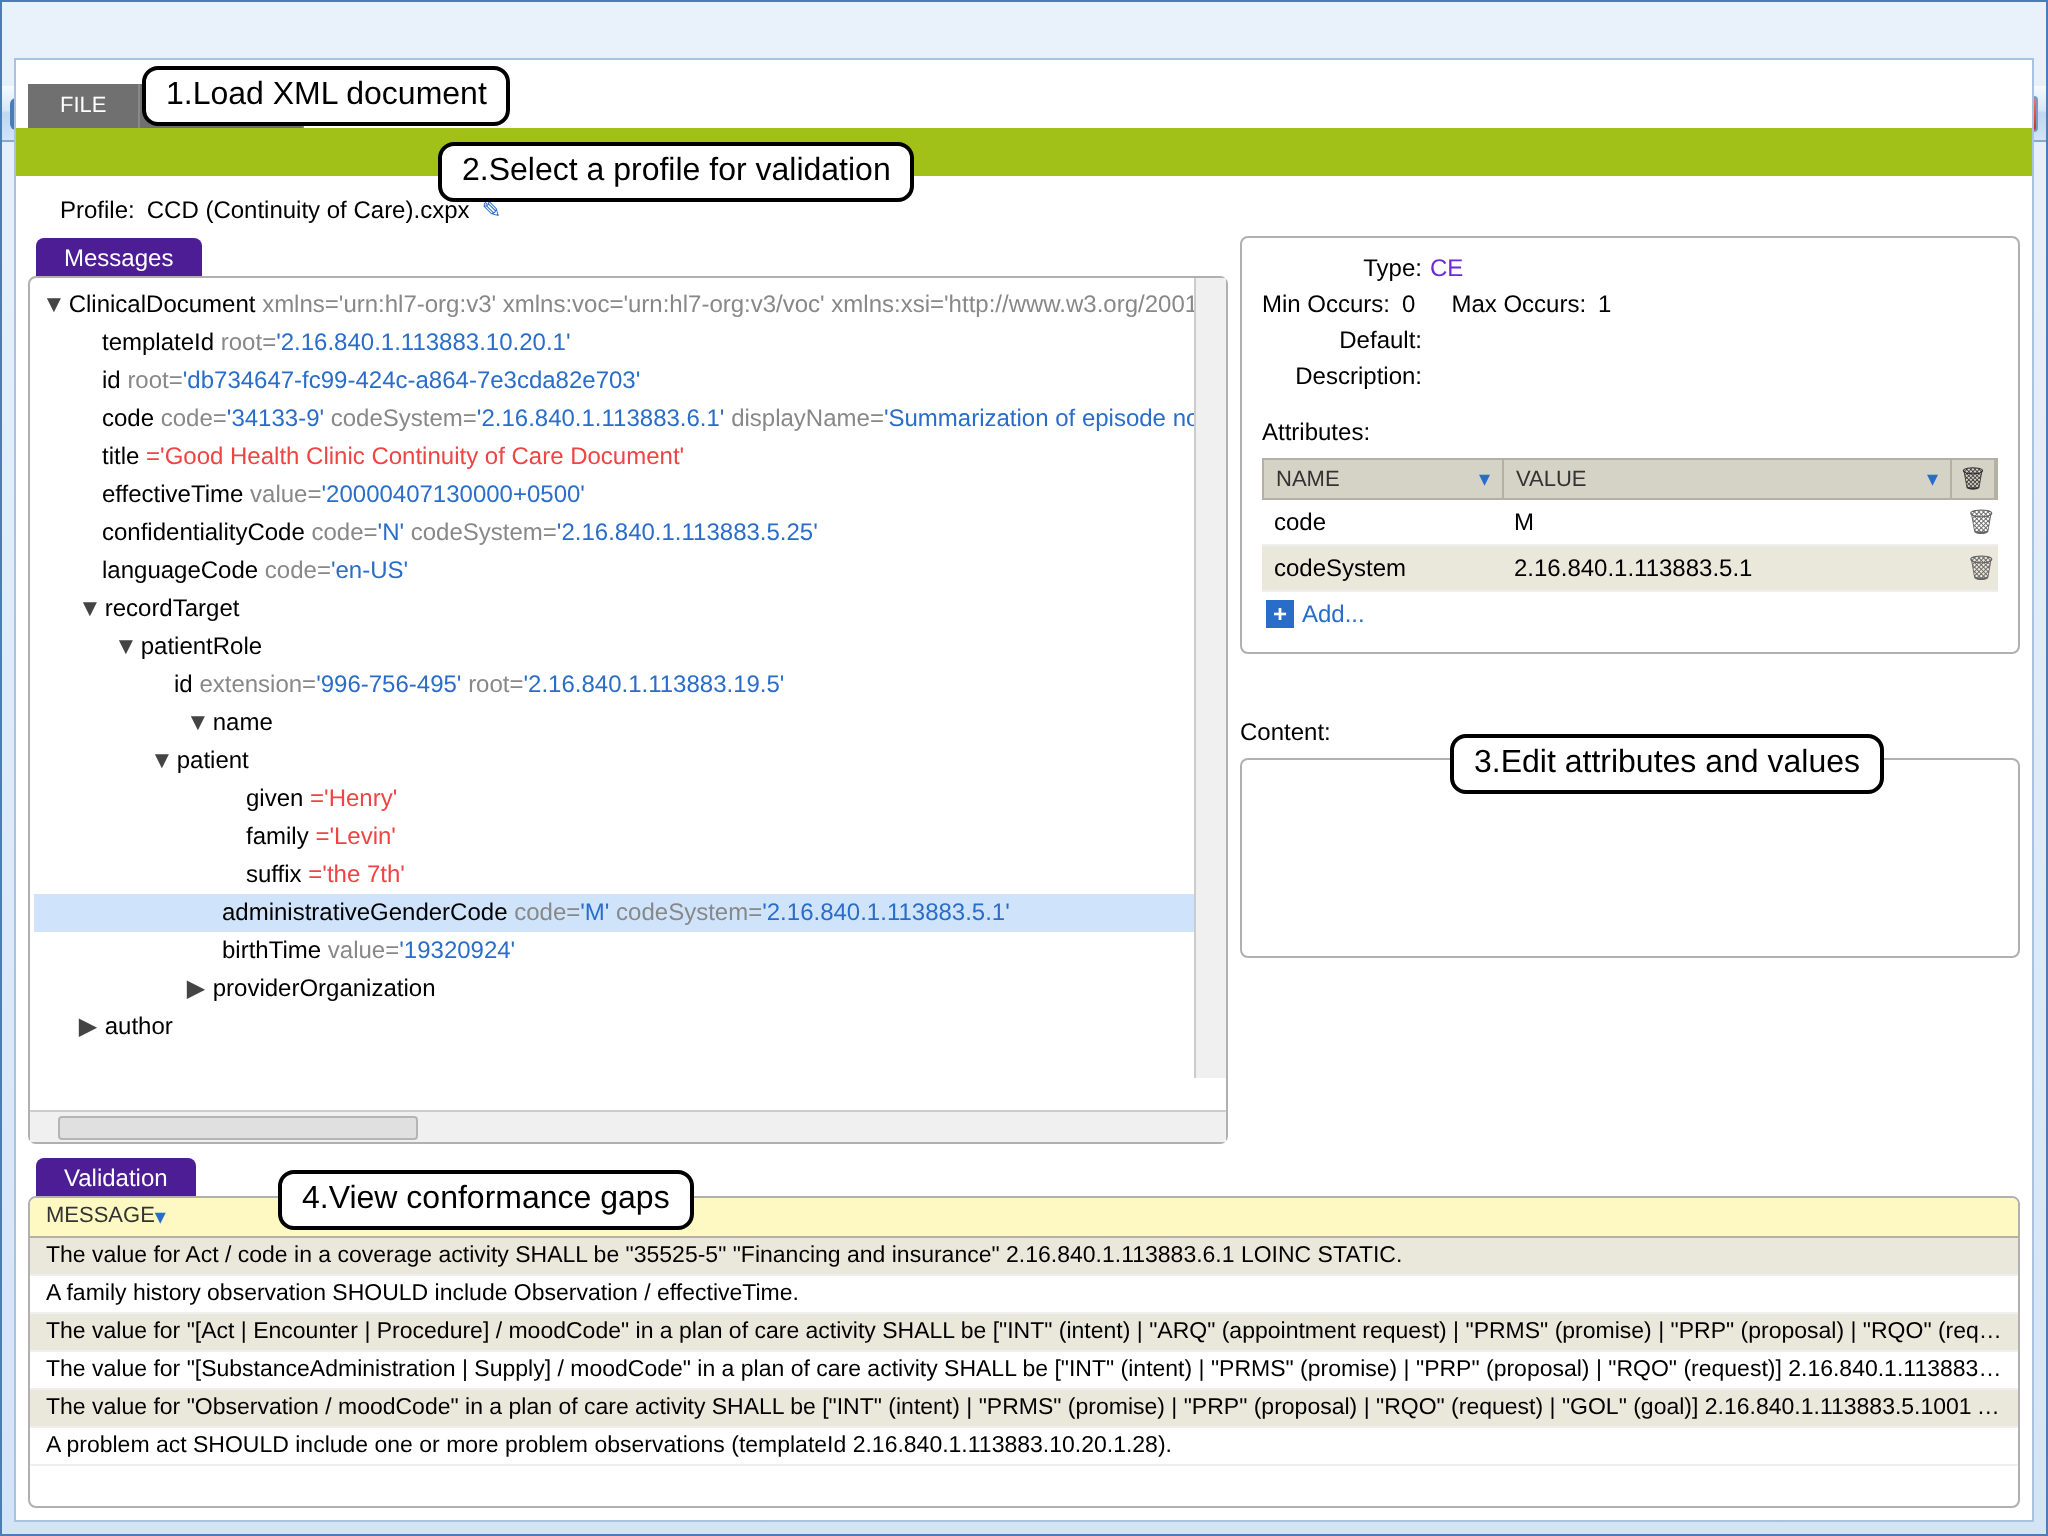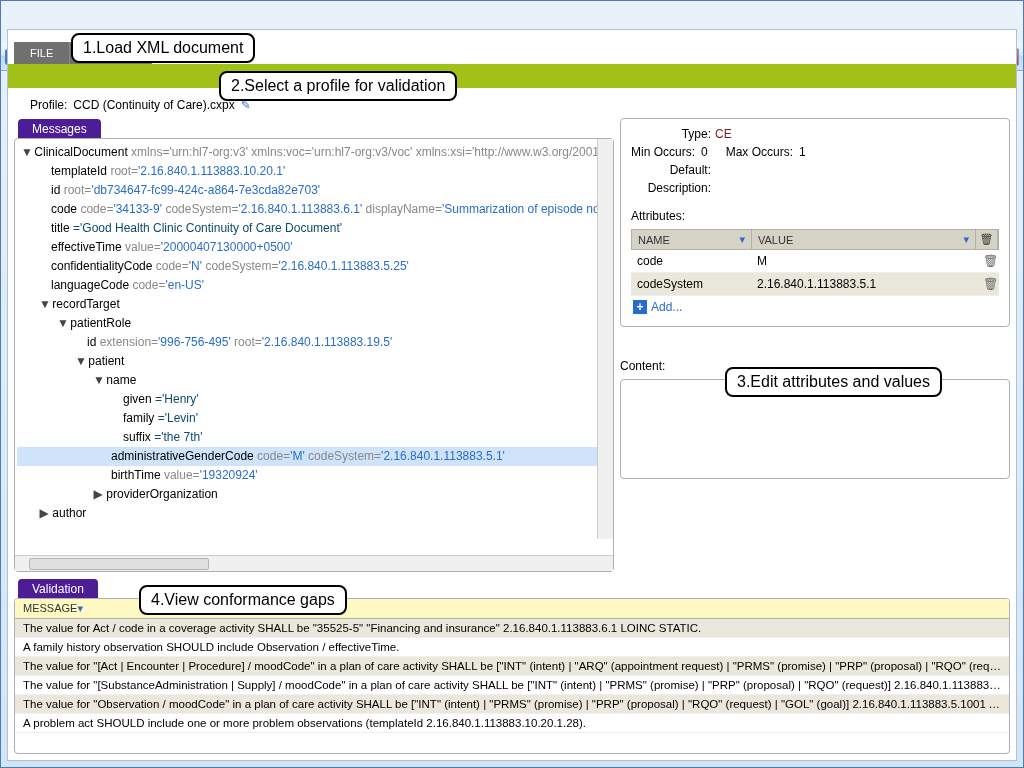--- a/index.html
+++ b/index.html
@@ -145,21 +145,21 @@
 .tri {
   display: inline-block;
   width: 10px;
   text-align: center;
   color: #444;
   cursor: pointer;
 }
 .elem-name { color: #000; }
 .attr-name { color: #888; }
 .attr-val { color: #2a6dc9; }
-.text-val { color: #0c4a6e; }
+.text-val { color: #ef4444; }
 .hscroll {
   height: 16px;
   background: #f0f0f0;
   border-top: 1px solid #ccc;
   display: flex;
   align-items: center;
 }
 .hscroll .thumb {
   height: 12px; width: 180px;
   background: #e0e0e0;
@@ -177,21 +177,21 @@
   padding: 8px 10px;
   font-size: 12px;
 }
 .detail-grid {
   display: grid;
   grid-template-columns: 80px 1fr;
   row-gap: 4px;
   column-gap: 4px;
 }
 .detail-grid .k { text-align: right; color: #000; }
-.detail-grid .v { color: #7f1d1d; }
+.detail-grid .v { color: #6d28d9; }
 .attr-table {
   margin-top: 6px;
   width: 100%;
 }
 .attr-header {
   display: flex;
   background: #d5d2c6;
   border: 1px solid #b3b0a4;
 }
 .attr-header .col {
@@ -332,22 +332,22 @@
             <div class="tree-row" style="padding-left:34px;"><span class="elem-name">templateId</span> <span class="attr-name">root=</span><span class="attr-val">'2.16.840.1.113883.10.20.1'</span></div>
             <div class="tree-row" style="padding-left:34px;"><span class="elem-name">id</span> <span class="attr-name">root=</span><span class="attr-val">'db734647-fc99-424c-a864-7e3cda82e703'</span></div>
             <div class="tree-row" style="padding-left:34px;"><span class="elem-name">code</span> <span class="attr-name">code=</span><span class="attr-val">'34133-9'</span>  <span class="attr-name">codeSystem=</span><span class="attr-val">'2.16.840.1.113883.6.1'</span>  <span class="attr-name">displayName=</span><span class="attr-val">'Summarization of episode note'</span></div>
             <div class="tree-row" style="padding-left:34px;"><span class="elem-name">title</span> <span class="text-val">='Good Health Clinic Continuity of Care Document'</span></div>
             <div class="tree-row" style="padding-left:34px;"><span class="elem-name">effectiveTime</span> <span class="attr-name">value=</span><span class="attr-val">'20000407130000+0500'</span></div>
             <div class="tree-row" style="padding-left:34px;"><span class="elem-name">confidentialityCode</span> <span class="attr-name">code=</span><span class="attr-val">'N'</span>  <span class="attr-name">codeSystem=</span><span class="attr-val">'2.16.840.1.113883.5.25'</span></div>
             <div class="tree-row" style="padding-left:34px;"><span class="elem-name">languageCode</span> <span class="attr-name">code=</span><span class="attr-val">'en-US'</span></div>
             <div class="tree-row" style="padding-left:22px;"><span class="tri">▼</span> <span class="elem-name">recordTarget</span></div>
             <div class="tree-row" style="padding-left:40px;"><span class="tri">▼</span> <span class="elem-name">patientRole</span></div>
             <div class="tree-row" style="padding-left:70px;"><span class="elem-name">id</span> <span class="attr-name">extension=</span><span class="attr-val">'996-756-495'</span>  <span class="attr-name">root=</span><span class="attr-val">'2.16.840.1.113883.19.5'</span></div>
+            <div class="tree-row" style="padding-left:76px;"><span class="tri">▼</span> <span class="elem-name">name</span></div>
             <div class="tree-row" style="padding-left:58px;"><span class="tri">▼</span> <span class="elem-name">patient</span></div>
-            <div class="tree-row" style="padding-left:76px;"><span class="tri">▼</span> <span class="elem-name">name</span></div>
             <div class="tree-row" style="padding-left:106px;"><span class="elem-name">given</span> <span class="text-val">='Henry'</span></div>
             <div class="tree-row" style="padding-left:106px;"><span class="elem-name">family</span> <span class="text-val">='Levin'</span></div>
             <div class="tree-row" style="padding-left:106px;"><span class="elem-name">suffix</span> <span class="text-val">='the 7th'</span></div>
             <div class="tree-row selected" style="padding-left:94px;"><span class="elem-name">administrativeGenderCode</span> <span class="attr-name">code=</span><span class="attr-val">'M'</span>  <span class="attr-name">codeSystem=</span><span class="attr-val">'2.16.840.1.113883.5.1'</span></div>
             <div class="tree-row" style="padding-left:94px;"><span class="elem-name">birthTime</span> <span class="attr-name">value=</span><span class="attr-val">'19320924'</span></div>
             <div class="tree-row" style="padding-left:76px;"><span class="tri">▶</span> <span class="elem-name">providerOrganization</span></div>
             <div class="tree-row" style="padding-left:22px;"><span class="tri">▶</span> <span class="elem-name">author</span></div>
             <div class="vscroll"></div>
           </div>
           <div class="hscroll">

